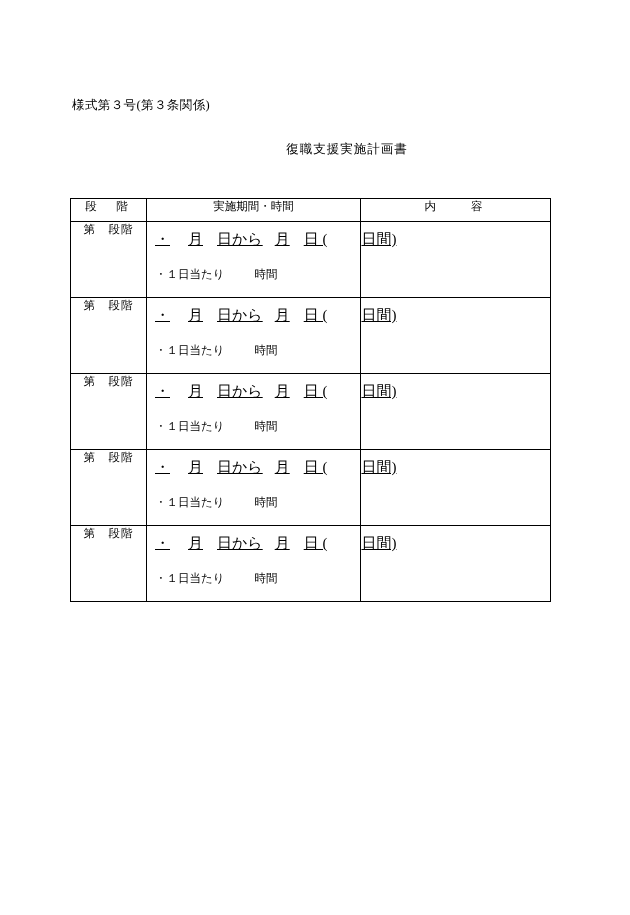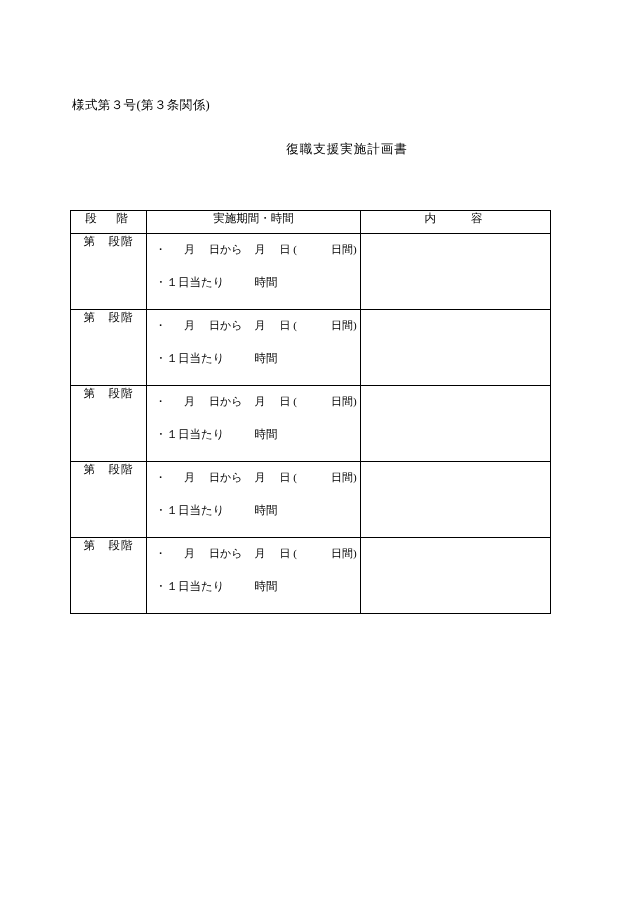--- a/index.html
+++ b/index.html
@@ -37,21 +37,21 @@
     top: 141px;
     width: 630px;
     text-align: center;
     font-size: 12.5px;
     letter-spacing: 1px;
     margin-left: 32px;
   }
   table.plan-table {
     position: absolute;
     left: 70px;
-    top: 210px;
+    top: 198px;
     width: 480px;
     border-collapse: collapse;
     table-layout: fixed;
   }
   table.plan-table th,
   table.plan-table td {
     border: 1px solid #000000;
     padding: 0;
     font-weight: normal;
     font-size: 11.5px;
@@ -77,22 +77,23 @@
     letter-spacing: 1px;
   }
   td.period-cell {
     padding: 0;
   }
   .period-inner {
     padding: 10px 8px 8px 8px;
     line-height: 1;
   }
   .line-date {
-    font-size: 11px;
+    font-size: 15px;
     white-space: nowrap;
+    text-decoration: underline;
   }
   .line-date .bullet {
     margin-right: 4px;
   }
   .line-hours {
     font-size: 11.5px;
     white-space: nowrap;
     margin-top: 22px;
   }
   .sp1 { display: inline-block; width: 14px; }

